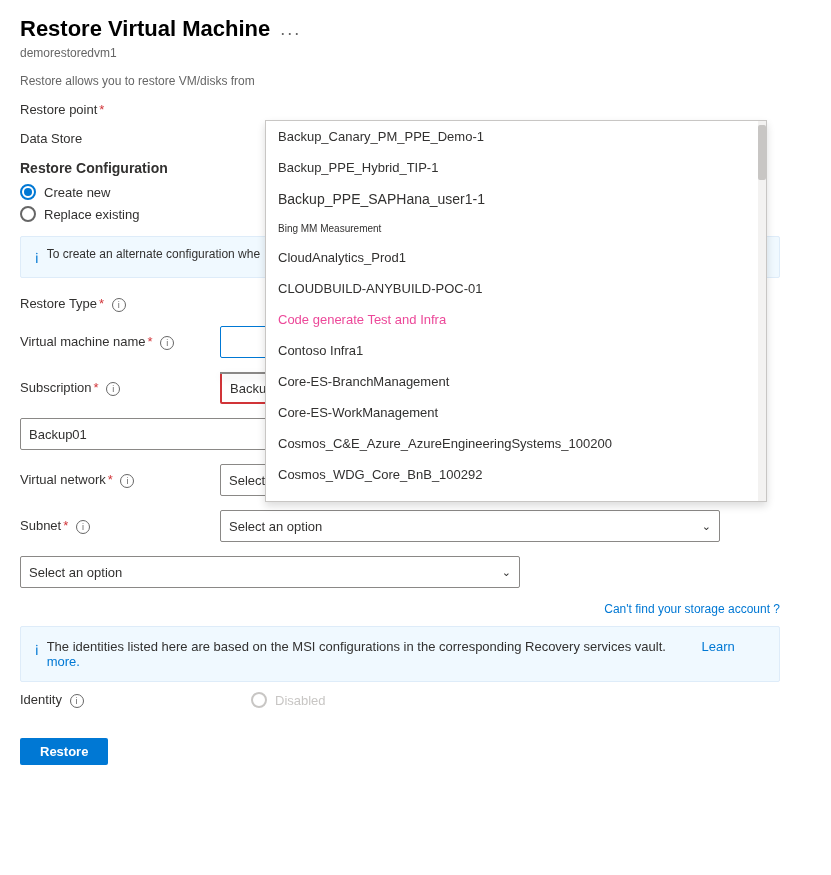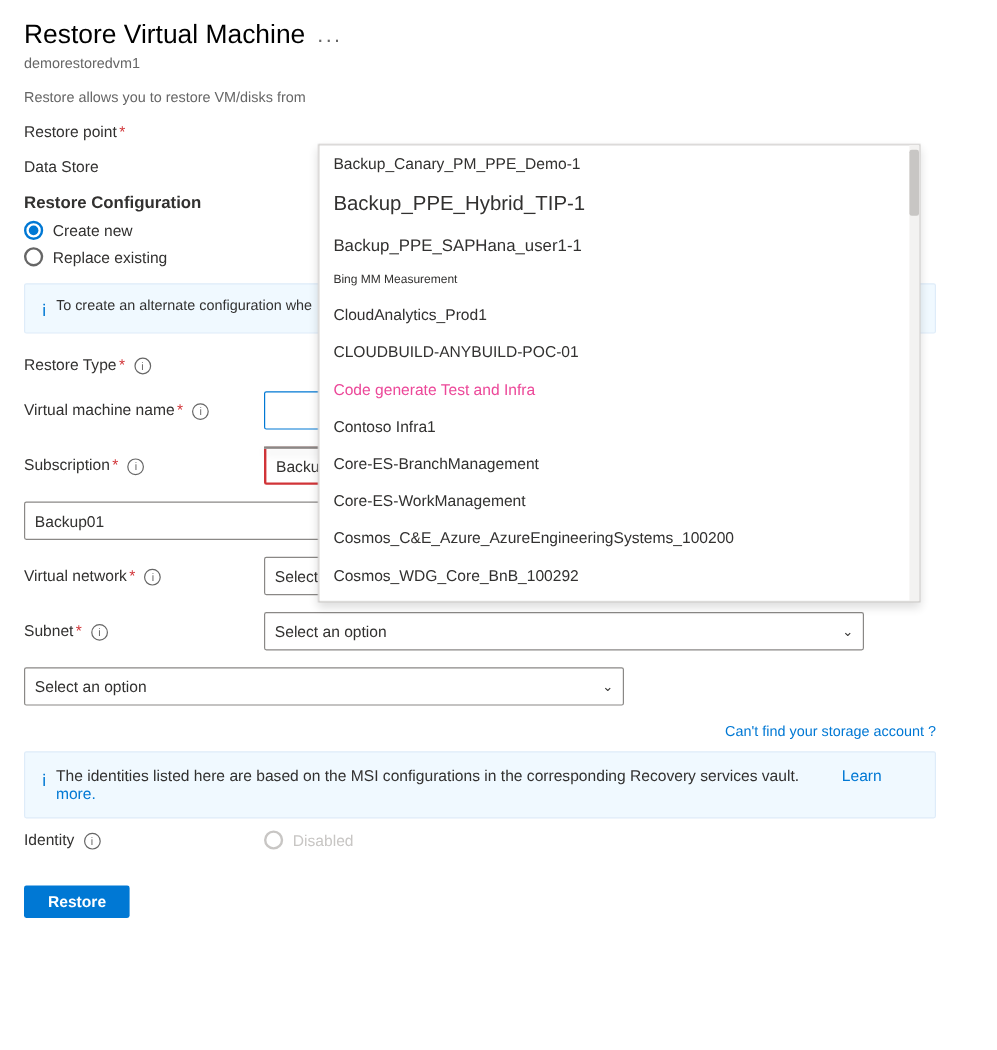--- a/index.html
+++ b/index.html
@@ -16,21 +16,21 @@
 
     .page-container {
       width: 831px;
       min-height: 875px;
       position: relative;
       padding: 16px 20px;
     }
 
     .page-title {
       font-size: 22px;
-      font-weight: 400;
+      font-weight: 700;
       color: #000;
       display: inline-block;
       text-align: center;
     }
 
     .title-row {
       display: flex;
       align-items: center;
       gap: 10px;
       margin-bottom: 4px;
@@ -404,42 +404,42 @@
     <a class="cant-find">Can't find your storage account ?</a>
 
     <div class="bottom-banner">
       <span class="info-banner-icon">ℹ</span>
       <span>
         <span>The identities listed here are based on the MSI configurations in the corresponding Recovery services vault.</span>
         <a class="learn-more">Learn more.</a>
       </span>
     </div>
 
-    <div class="form-row" style="margin-top:10px; align-items:center;">
+    <div class="form-row" style="margin-top:10px; align-items:center;gap:31px;">
       <div class="form-label">
         <span>Identity</span>
         <span class="info-icon">i</span>
       </div>
       <div class="disabled-indicator">
         <div class="radio-disabled"></div>
         <span class="disabled-text">Disabled</span>
       </div>
     </div>
 
   </div>
 
   
   <button class="restore-btn">Restore</button>
 </div>
 
 <div style="position:fixed; top:120px; left:265px; width:502px; background:#fff; border:1px solid #c8c6c4; box-shadow: 0 4px 8px rgba(0,0,0,0.14); z-index:200;">
   <div style="overflow-y:auto; max-height:380px; position:relative;">
     <div id="dropdown-items-container">
         <div style="padding: 8px 12px; font-size: 13px; color: rgb(50, 49, 48); cursor: pointer; white-space: nowrap; overflow: hidden; text-overflow: ellipsis; border-bottom: none;">Backup_Canary_PM_PPE_Demo-1</div>
-        <div style="padding: 8px 12px; font-size: 17px; color: rgb(50, 49, 48); cursor: pointer; white-space: nowrap; overflow: hidden; text-overflow: ellipsis; border-bottom: none;">Backup_PPE_Hybrid_TIP-1</div>
+        <div style="padding: 8px 12px; font-size: 13px; color: rgb(50, 49, 48); cursor: pointer; white-space: nowrap; overflow: hidden; text-overflow: ellipsis; border-bottom: none;">Backup_PPE_Hybrid_TIP-1</div>
         <div style="padding: 8px 12px; font-size: 14px; color: rgb(50, 49, 48); cursor: pointer; white-space: nowrap; overflow: hidden; text-overflow: ellipsis; border-bottom: none;">Backup_PPE_SAPHana_user1-1</div>
         <div style="padding: 8px 12px; font-size: 10px; color: rgb(50, 49, 48); cursor: pointer; white-space: nowrap; overflow: hidden; text-overflow: ellipsis; border-bottom: none;">Bing MM Measurement</div>
         <div style="padding: 8px 12px; font-size: 13px; color: rgb(50, 49, 48); cursor: pointer; white-space: nowrap; overflow: hidden; text-overflow: ellipsis; border-bottom: none;">CloudAnalytics_Prod1</div>
         <div style="padding: 8px 12px; font-size: 13px; color: rgb(50, 49, 48); cursor: pointer; white-space: nowrap; overflow: hidden; text-overflow: ellipsis; border-bottom: none;">CLOUDBUILD-ANYBUILD-POC-01</div>
         <div style="padding: 8px 12px; font-size: 13px; color: #ec4899; cursor: pointer; white-space: nowrap; overflow: hidden; text-overflow: ellipsis; border-bottom: none;">Code generate Test and Infra</div>
         <div style="padding: 8px 12px; font-size: 13px; color: rgb(50, 49, 48); cursor: pointer; white-space: nowrap; overflow: hidden; text-overflow: ellipsis; border-bottom: none;">Contoso Infra1</div>
         <div style="padding: 8px 12px; font-size: 13px; color: rgb(50, 49, 48); cursor: pointer; white-space: nowrap; overflow: hidden; text-overflow: ellipsis; border-bottom: none;">Core-ES-BranchManagement</div>
         <div style="padding: 8px 12px; font-size: 13px; color: rgb(50, 49, 48); cursor: pointer; white-space: nowrap; overflow: hidden; text-overflow: ellipsis; border-bottom: none;">Core-ES-WorkManagement</div>
         <div style="padding: 8px 12px; font-size: 13px; color: rgb(50, 49, 48); cursor: pointer; white-space: nowrap; overflow: hidden; text-overflow: ellipsis; border-bottom: none;">Cosmos_C&amp;E_Azure_AzureEngineeringSystems_100200</div>
         <div style="padding: 8px 12px; font-size: 13px; color: rgb(50, 49, 48); cursor: pointer; white-space: nowrap; overflow: hidden; text-overflow: ellipsis; border-bottom: none;">Cosmos_WDG_Core_BnB_100292</div>

